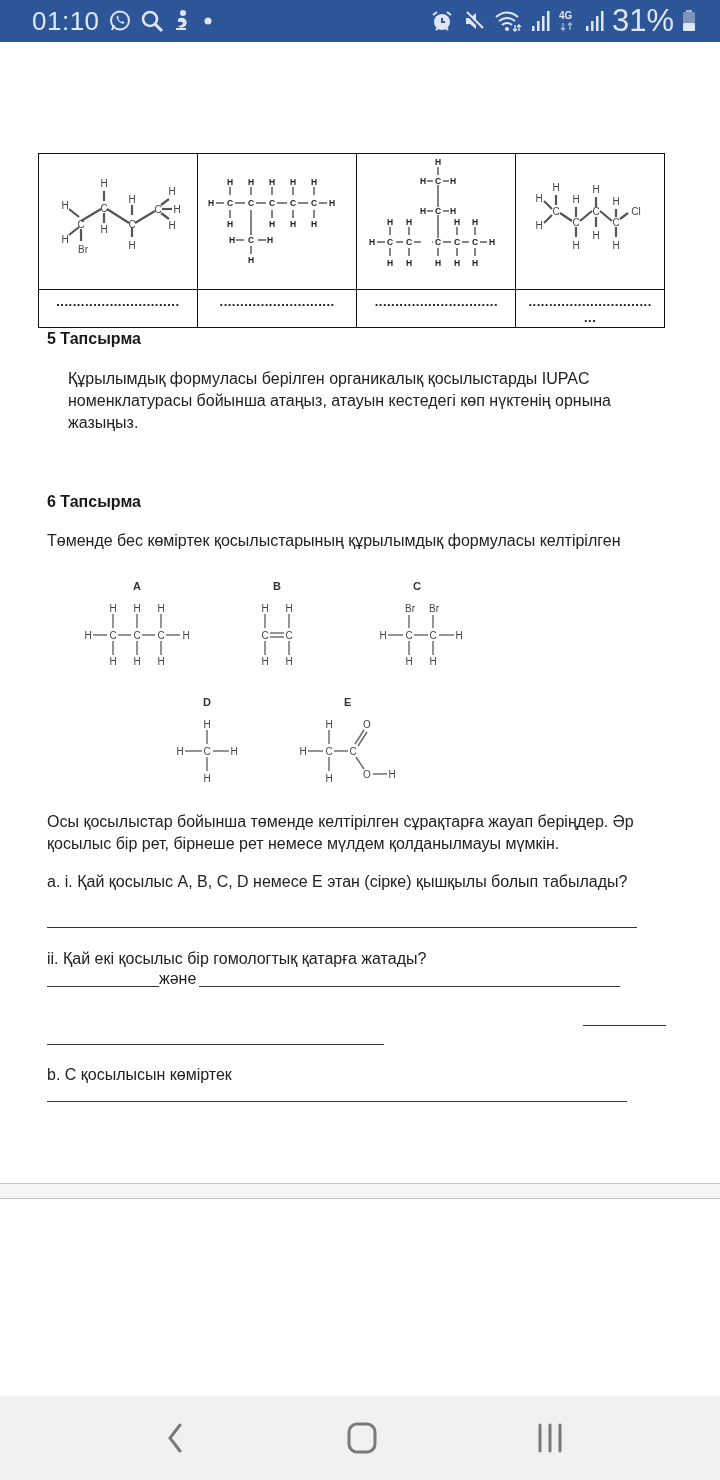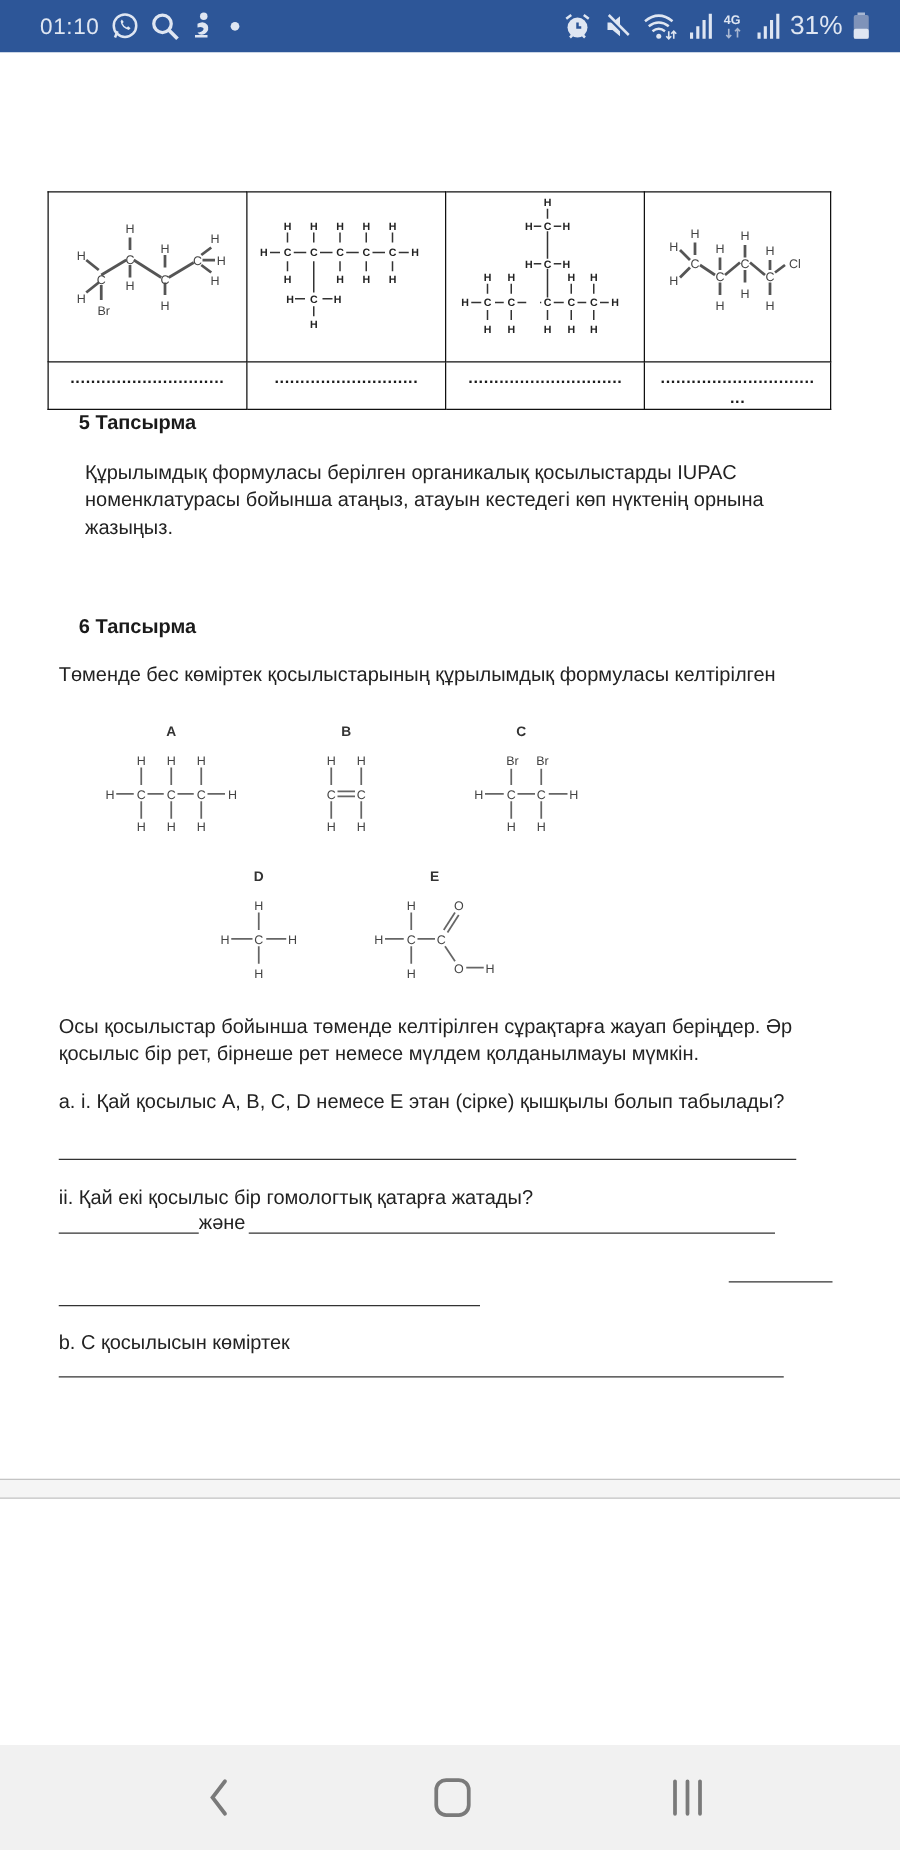--- a/index.html
+++ b/index.html
@@ -2,34 +2,34 @@
 <html><head>
 <meta charset="utf-8">
 <style>
   * { box-sizing: border-box; margin: 0; padding: 0; }
   html, body { width: 720px; height: 1480px; background: #ffffff; overflow: hidden; }
   body { font-family: "Liberation Sans", sans-serif; color: #1a1a1a; position: relative; }
 
   
   .status-bar { position: absolute; left: 0; top: 0; width: 720px; height: 42px; background: #2d5698; color: #dfe6f2; display: flex; align-items: center; padding: 0 24px 0 32px; }
   .status-left { display: flex; align-items: center; gap: 8px; }
-  .status-time { font-size: 18px; letter-spacing: 0.5px; }
+  .status-time { font-size: 26px; letter-spacing: 0.5px; }
   .status-right { margin-left: auto; display: flex; align-items: center; gap: 8px; }
-  .status-pct { font-size: 21px; }
+  .status-pct { font-size: 31px; }
   .sb-icon { display: inline-flex; align-items: center; justify-content: flex-start; }
 
   
   .doc { position: absolute; left: 0; top: 42px; width: 720px; height: 1140px; background: #fff; }
   .names-table { position: absolute; left: 38px; top: 111px; width: 627px; border-collapse: collapse; }
   .names-table td { border: 1.5px solid #111; vertical-align: middle; text-align: center; padding: 0; }
   .names-table tr.mol-row td { height: 136px; }
   .names-table tr.ans-row td { height: 38px; vertical-align: top; padding-top: 4px; font-size: 13px; font-weight: bold; letter-spacing: 0.5px; line-height: 16px; }
   .names-table td.c1 { width: 159px; } .names-table td.c2 { width: 160px; } .names-table td.c3 { width: 159px; } .names-table td.c4 { width: 149px; }
 
-  .task-title { position: absolute; left: 63px; font-size: 16px; font-weight: bold; }
+  .task-title { position: absolute; left: 47px; font-size: 16px; font-weight: bold; }
   .para { position: absolute; font-size: 16px; line-height: 22px; color: #222; }
 
   .mol-label { position: absolute; font-size: 11px; font-weight: bold; color: #333; }
   .mol-svg { position: absolute; }
 
   .answer-line { position: absolute; height: 1px; background: #333; }
 
   .page-gap { position: absolute; left: 0; top: 1183px; width: 720px; height: 16px; background: #f5f5f5; border-top: 1px solid #c4c4c4; border-bottom: 1px solid #c4c4c4; }
 
   

